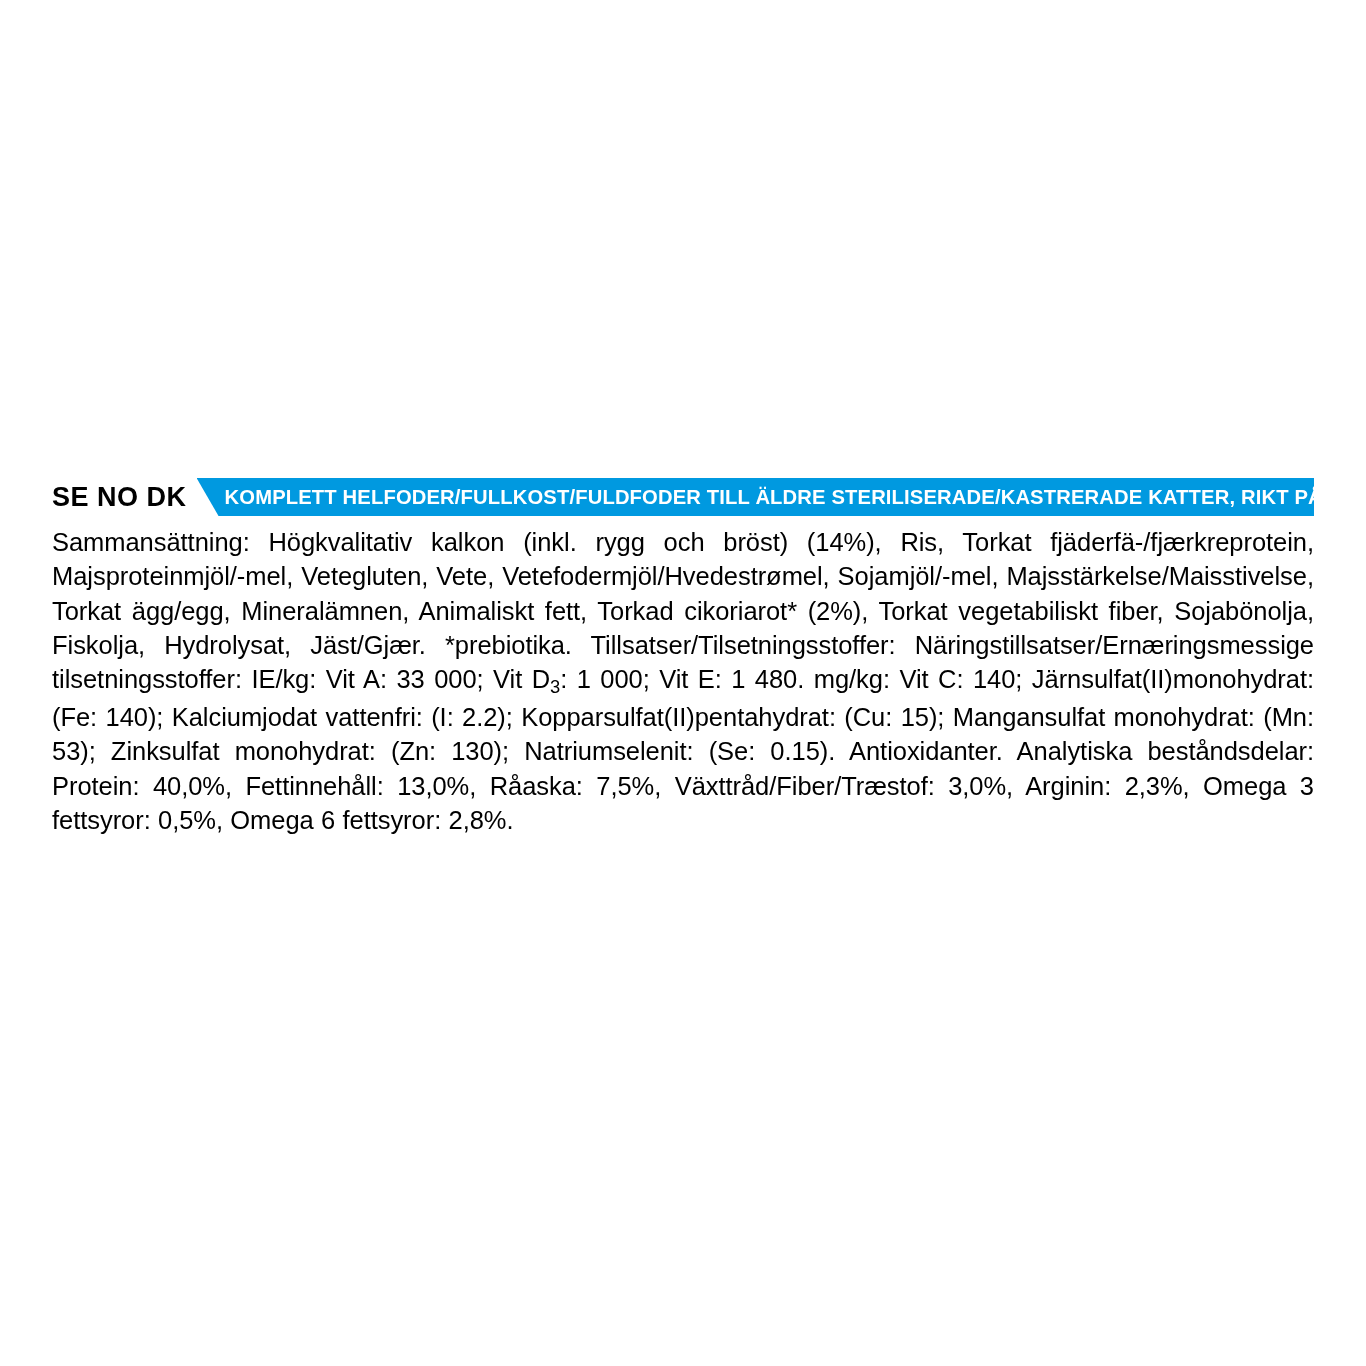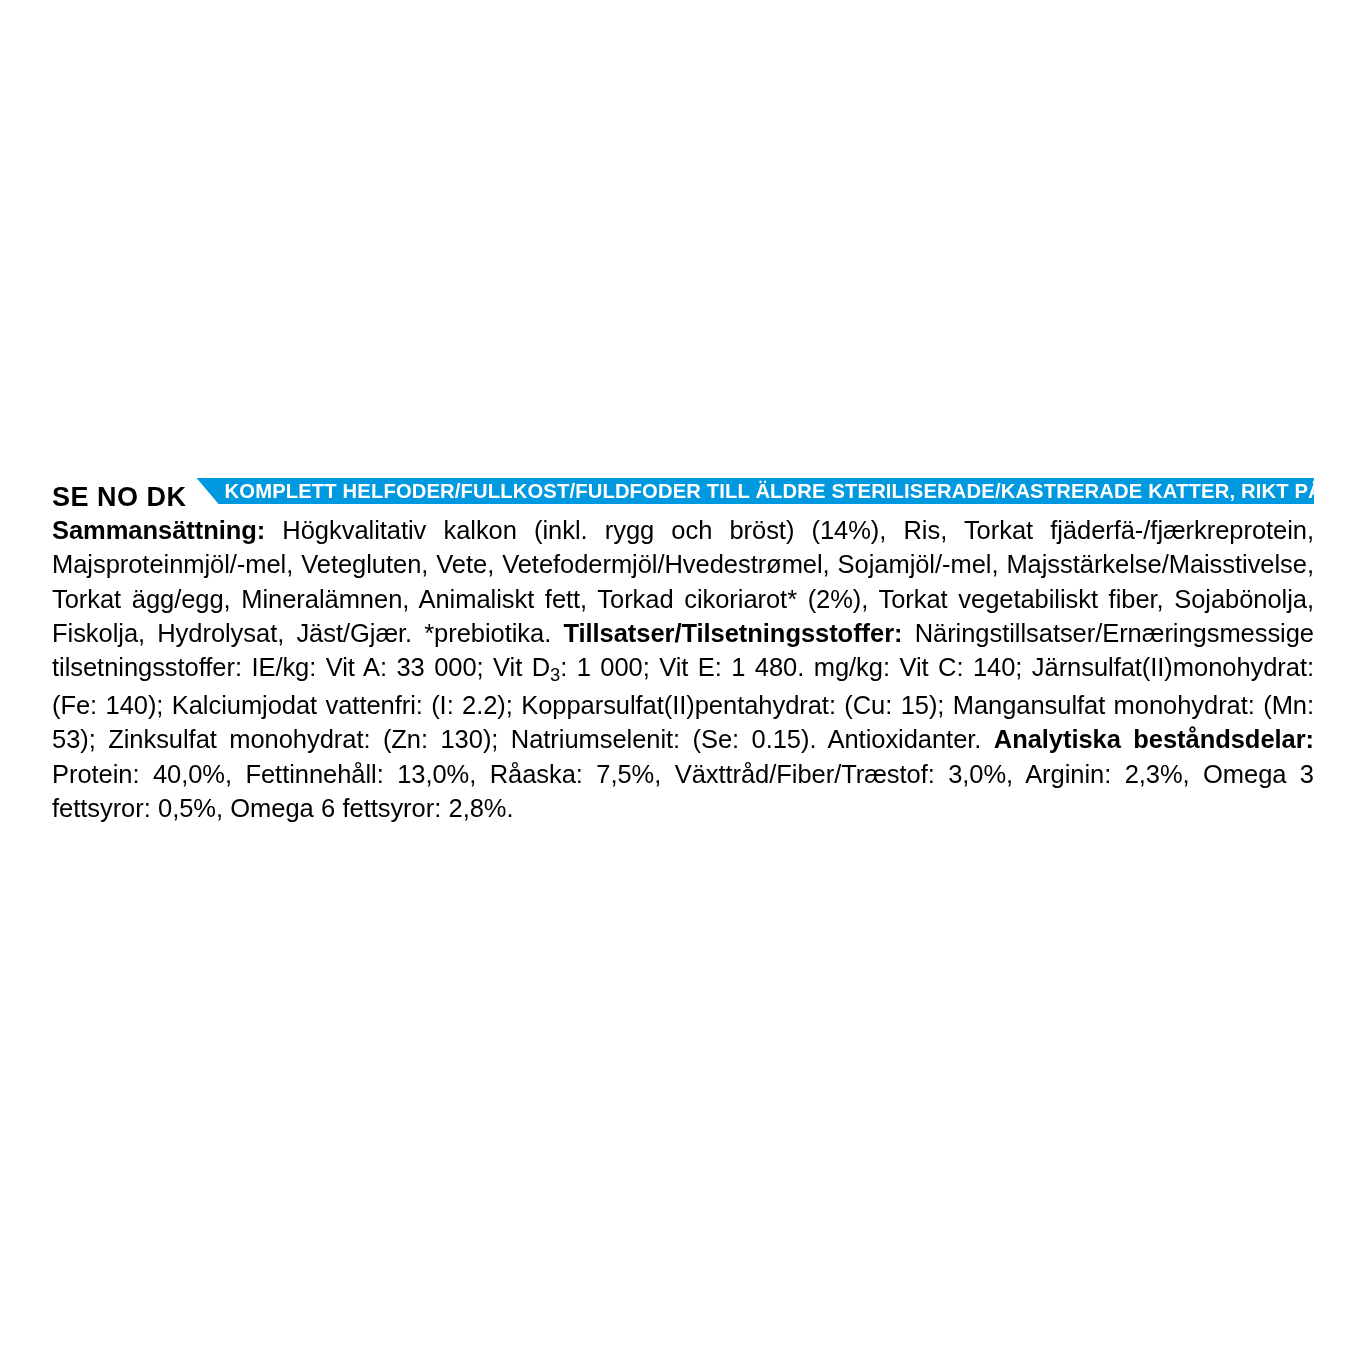--- a/index.html
+++ b/index.html
@@ -20,21 +20,21 @@
     position: absolute;
     left: 52px;
     top: 478px;
     width: 1262px;
   }
 
   
   .header-row {
     display: flex;
     align-items: stretch;
-    height: 26px;
+    height: 38px;
   }
   .lang-codes {
     font-size: 27px;
     font-weight: bold;
     letter-spacing: 0.5px;
     line-height: 38px;
     padding-right: 10px;
     white-space: nowrap;
     color: #000;
   }
@@ -72,21 +72,21 @@
   .body-text {
     margin-top: 9px;
     font-size: 25.5px;
     line-height: 1.345;
     text-align: justify;
     text-justify: inter-word;
     letter-spacing: -0.05px;
     word-spacing: 0.3px;
   }
   .body-text b {
-    font-weight: bold;
+    font-weight: normal;
   }
   .sub {
     font-size: 0.72em;
     vertical-align: -0.28em;
     letter-spacing: 0;
   }
 </style>
 </head>
 <body>
 

